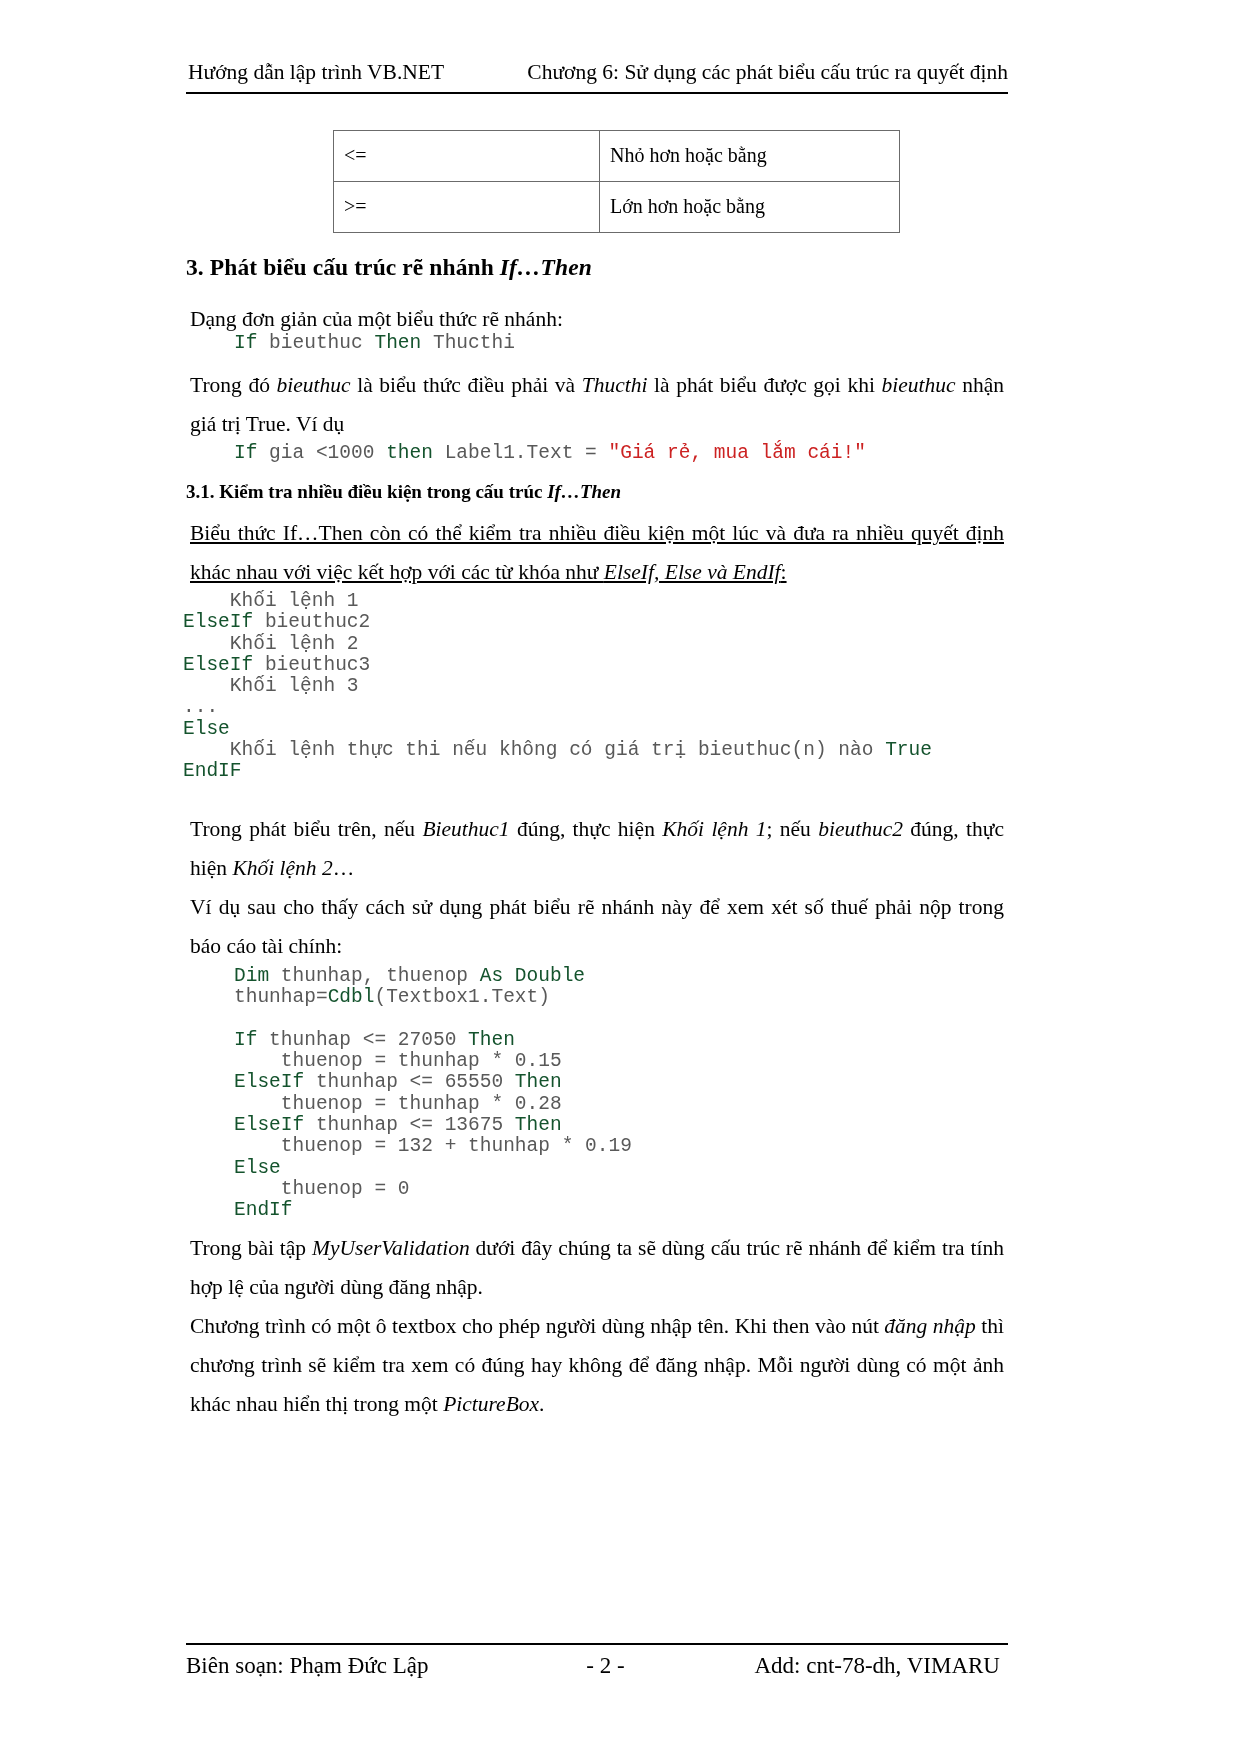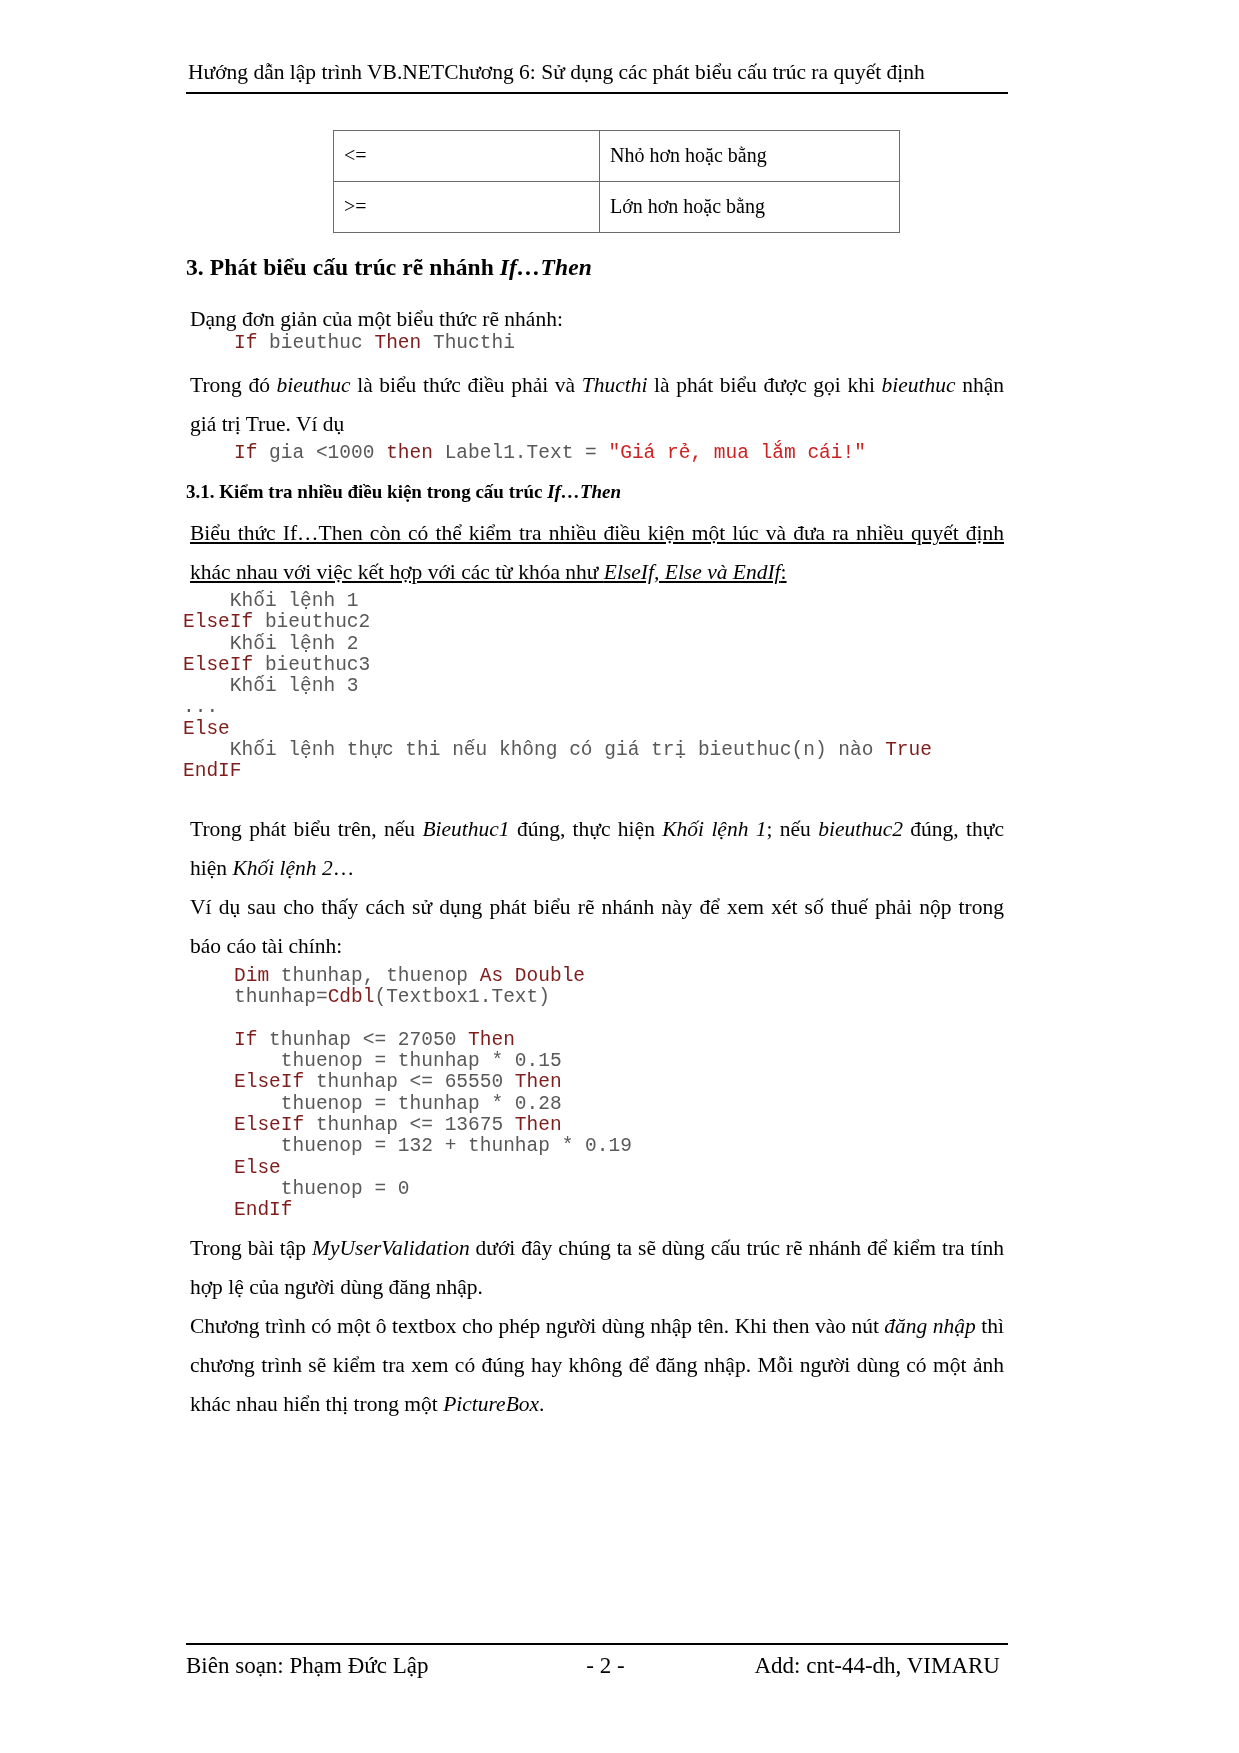--- a/index.html
+++ b/index.html
@@ -24,21 +24,21 @@
     padding: 0;
   }
 
   
   .header {
     position: absolute;
     left: 186px;
     top: 58px;
     width: 822px;
     display: flex;
-    justify-content: flex-start;
+    justify-content: space-between;
     font-size: 21.5px;
     line-height: 28px;
     white-space: nowrap;
   }
   .header-rule {
     position: absolute;
     left: 186px;
     top: 92px;
     width: 822px;
     height: 0;
@@ -118,21 +118,21 @@
 
   
   .code {
     margin: 0;
     font-family: "Liberation Mono", "DejaVu Sans Mono", monospace;
     font-size: 19.5px;
     line-height: 21.3px;
     white-space: pre;
     color: #595959;
   }
-  .kw { color: #7f1d1d; }
+  .kw { color: #14532d; }
   .str { color: #cc2222; }
   .code-indent { padding-left: 48px; }
 
   
   .abs { position: absolute; }
 </style>
 </head>
 <body>
 
 <div class="page">
@@ -220,16 +220,16 @@
   </div>
 
   <div class="abs" style="left:186px; top:1303px; width:822px;">
     <p class="body"><span>Chương trình có một ô textbox cho phép người dùng nhập tên. Khi then vào nút </span><span class="ital">đăng nhập</span><span> thì chương trình sẽ kiểm tra xem có đúng hay không để đăng nhập. Mỗi người dùng có một ảnh khác nhau hiển thị trong một </span><span class="ital">PictureBox</span><span>.</span></p>
   </div>
 
   <div class="footer-rule"></div>
   <div class="footer">
     <span>Biên soạn: Phạm Đức Lập</span>
     <span class="footer-center">- 2 -</span>
-    <span class="footer-right">Add: cnt-44-dh, VIMARU</span>
+    <span class="footer-right">Add: cnt-78-dh, VIMARU</span>
   </div>
 
 </div>
 
 </body></html>

